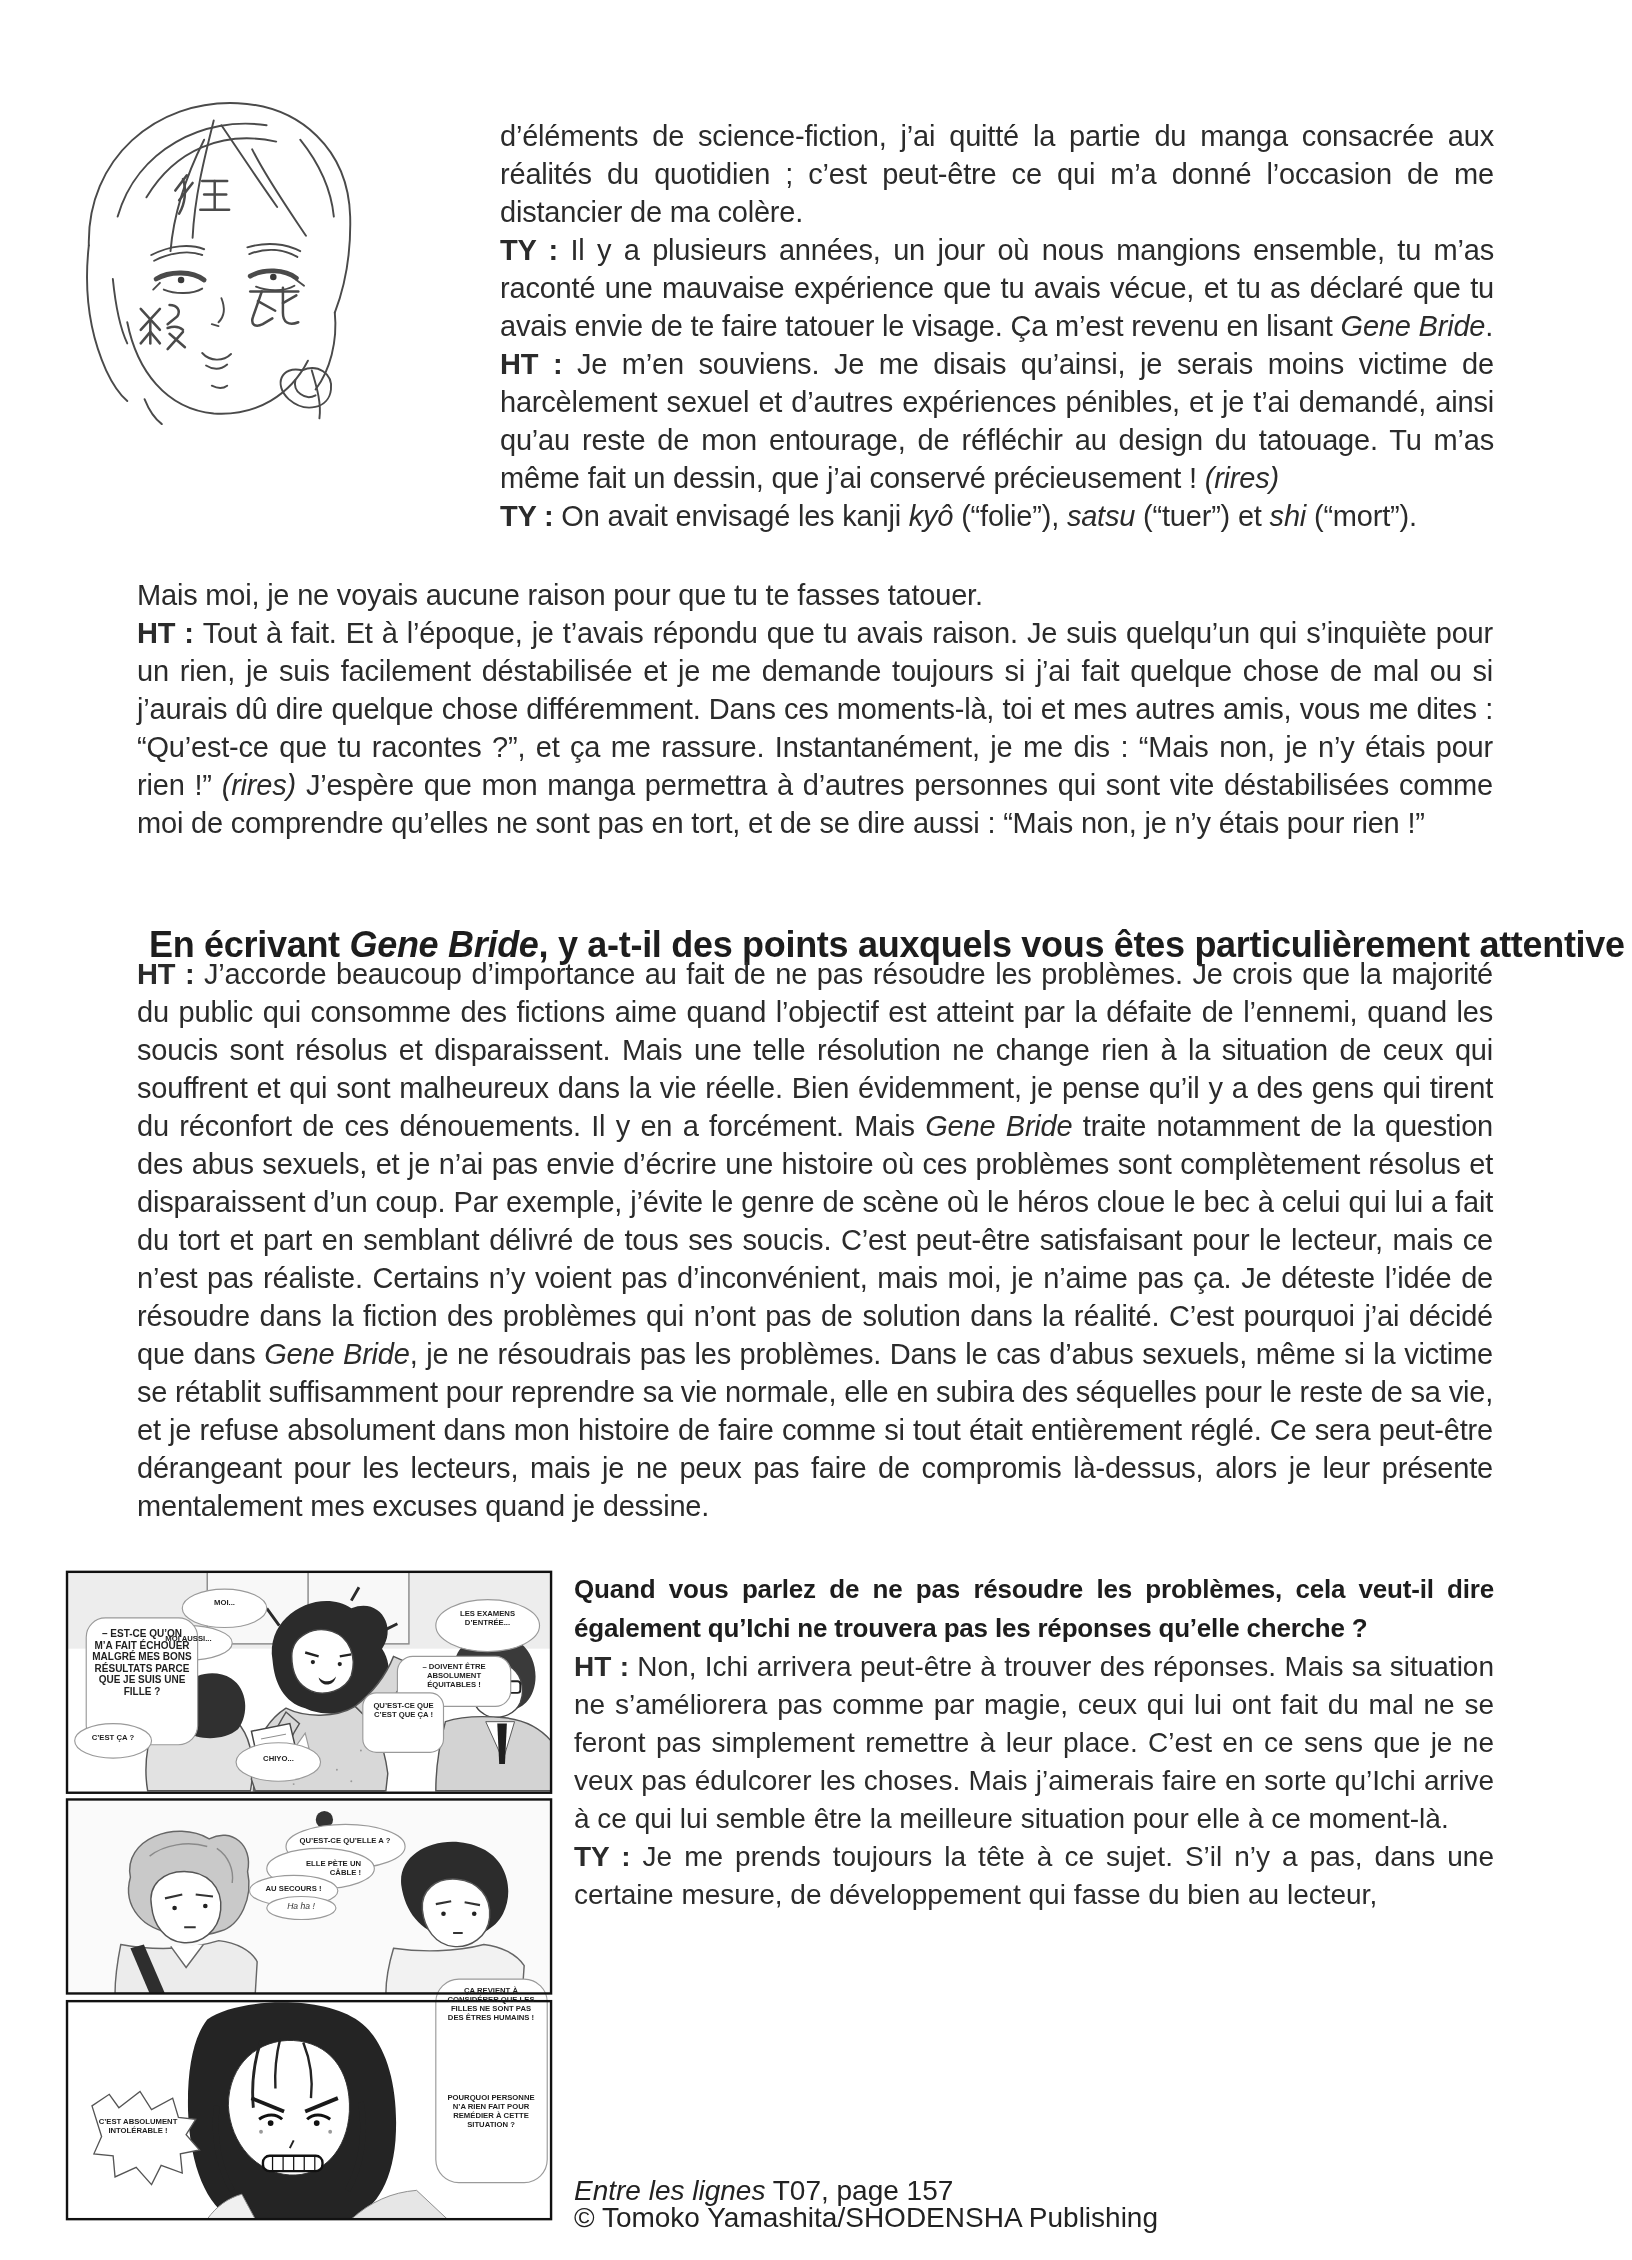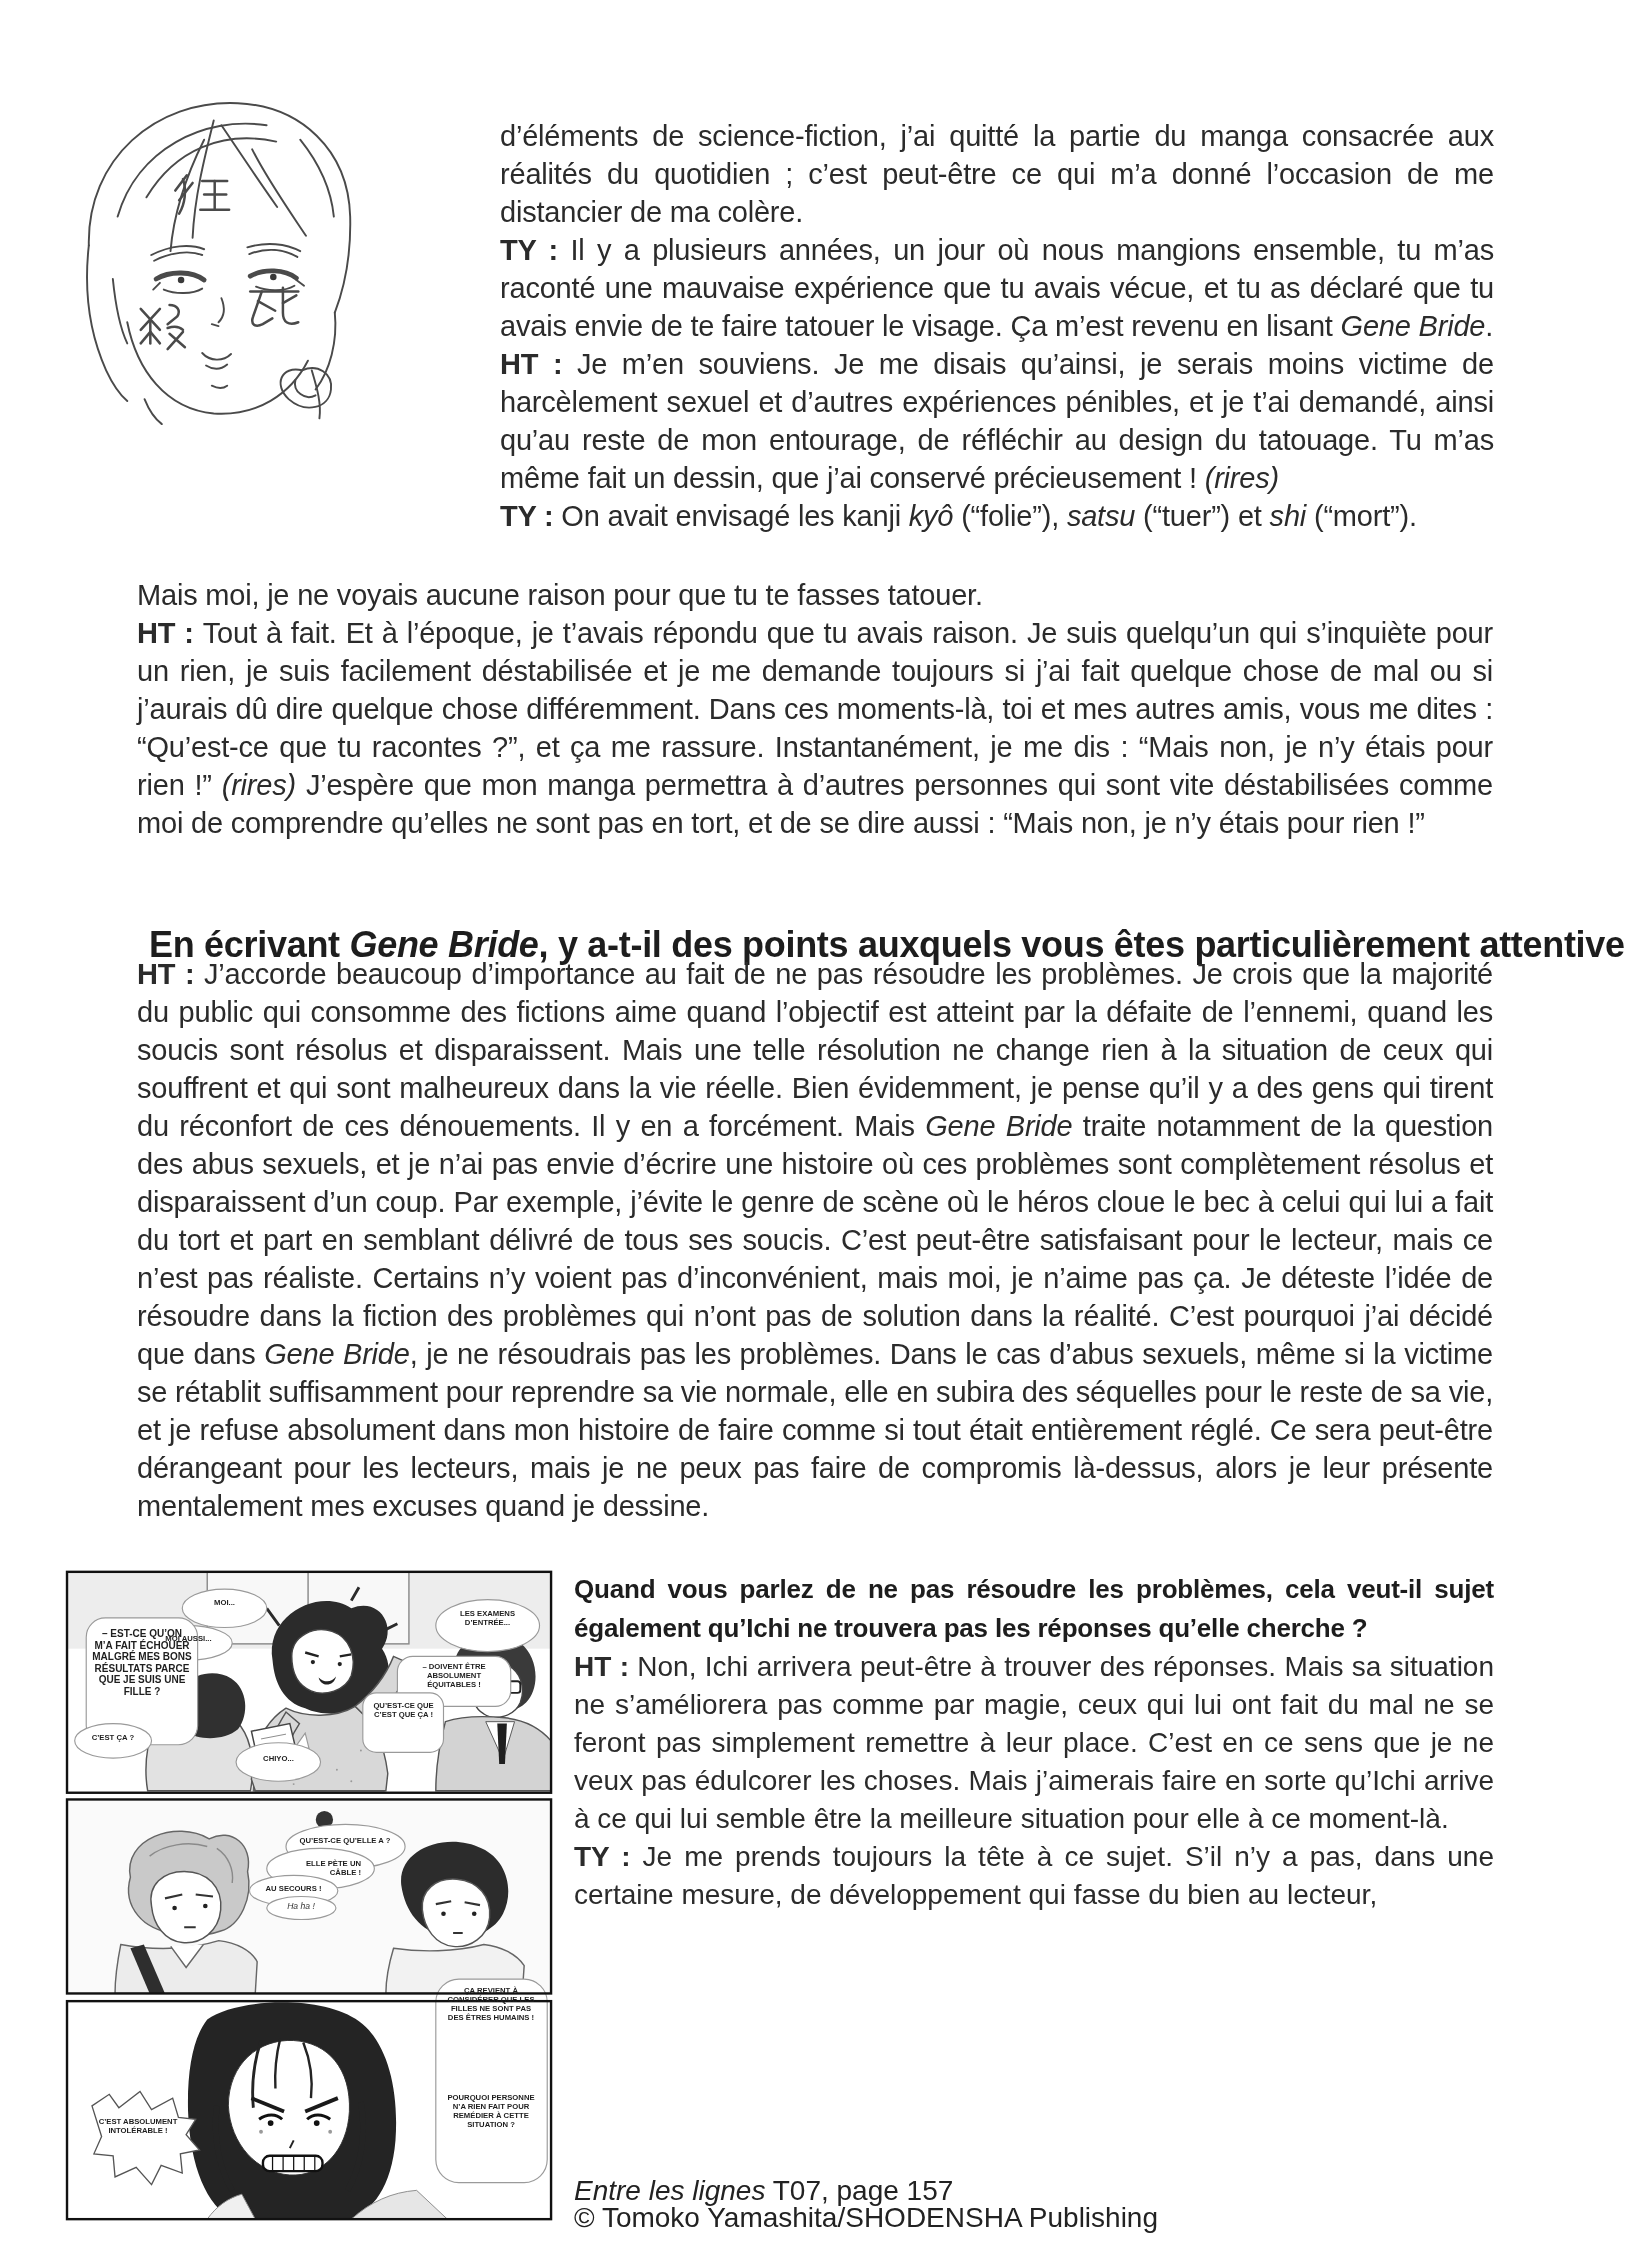--- a/index.html
+++ b/index.html
@@ -135,21 +135,21 @@
   <p><span class="seg-b">HT : </span><span>Tout à fait. Et à l’époque, je t’avais répondu que tu avais raison. Je suis quelqu’un qui s’inquiète pour un rien, je suis facilement déstabilisée et je me demande toujours si j’ai fait quelque chose de mal ou si j’aurais dû dire quelque chose différemment. Dans ces moments-là, toi et mes autres amis, vous me dites : “Qu’est-ce que tu racontes ?”, et ça me rassure. Instantanément, je me dis : “Mais non, je n’y étais pour rien !” </span><span class="seg-i">(rires)</span><span> J’espère que mon manga permettra à d’autres personnes qui sont vite déstabilisées comme moi de comprendre qu’elles ne sont pas en tort, et de se dire aussi : “Mais non, je n’y étais pour rien !”</span></p>
 </div>
 
 <h2 class="abs q-wide"><span>En écrivant </span><span class="seg-i">Gene Bride</span><span>, y a-t-il des points auxquels vous êtes particulièrement attentive ?</span></h2>
 
 <div class="abs txt block-c">
   <p><span class="seg-b">HT : </span><span>J’accorde beaucoup d’importance au fait de ne pas résoudre les problèmes. Je crois que la majorité du public qui consomme des fictions aime quand l’objectif est atteint par la défaite de l’ennemi, quand les soucis sont résolus et disparaissent. Mais une telle résolution ne change rien à la situation de ceux qui souffrent et qui sont malheureux dans la vie réelle. Bien évidemment, je pense qu’il y a des gens qui tirent du réconfort de ces dénouements. Il y en a forcément. Mais </span><span class="seg-i">Gene Bride</span><span> traite notamment de la question des abus sexuels, et je n’ai pas envie d’écrire une histoire où ces problèmes sont complètement résolus et disparaissent d’un coup. Par exemple, j’évite le genre de scène où le héros cloue le bec à celui qui lui a fait du tort et part en semblant délivré de tous ses soucis. C’est peut-être satisfaisant pour le lecteur, mais ce n’est pas réaliste. Certains n’y voient pas d’inconvénient, mais moi, je n’aime pas ça. Je déteste l’idée de résoudre dans la fiction des problèmes qui n’ont pas de solution dans la réalité. C’est pourquoi j’ai décidé que dans </span><span class="seg-i">Gene Bride</span><span>, je ne résoudrais pas les problèmes. Dans le cas d’abus sexuels, même si la victime se rétablit suffisamment pour reprendre sa vie normale, elle en subira des séquelles pour le reste de sa vie, et je refuse absolument dans mon histoire de faire comme si tout était entièrement réglé. Ce sera peut-être dérangeant pour les lecteurs, mais je ne peux pas faire de compromis là-dessus, alors je leur présente mentalement mes excuses quand je dessine.</span></p>
 </div>
 
 <div class="abs right-col">
-  <h3 class="q"><span>Quand vous parlez de ne pas résoudre les problèmes, cela veut-il sujet également qu’Ichi ne trouvera pas les réponses qu’elle cherche ?</span></h3>
+  <h3 class="q"><span>Quand vous parlez de ne pas résoudre les problèmes, cela veut-il dire également qu’Ichi ne trouvera pas les réponses qu’elle cherche ?</span></h3>
   <p><span class="seg-b">HT : </span><span>Non, Ichi arrivera peut-être à trouver des réponses. Mais sa situation ne s’améliorera pas comme par magie, ceux qui lui ont fait du mal ne se feront pas simplement remettre à leur place. C’est en ce sens que je ne veux pas édulcorer les choses. Mais j’aimerais faire en sorte qu’Ichi arrive à ce qui lui semble être la meilleure situation pour elle à ce moment-là.</span></p>
   <p><span class="seg-b">TY : </span><span>Je me prends toujours la tête à ce sujet. S’il n’y a pas, dans une certaine mesure, de développement qui fasse du bien au lecteur,</span></p>
 </div>
 
 <div class="abs manga">
   <svg width="494" height="655" viewBox="0 0 514 682">
     <defs>
       <clipPath id="cp1">
           <rect x="4" y="4" width="504" height="230"></rect>
         </clipPath>

